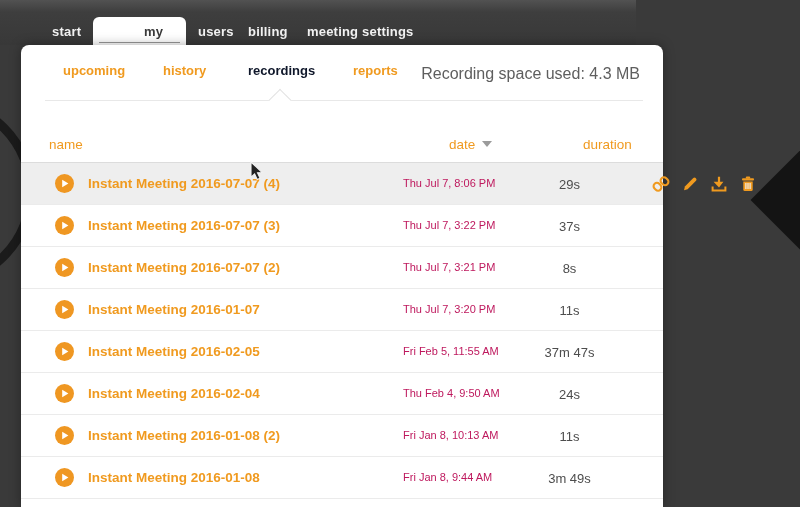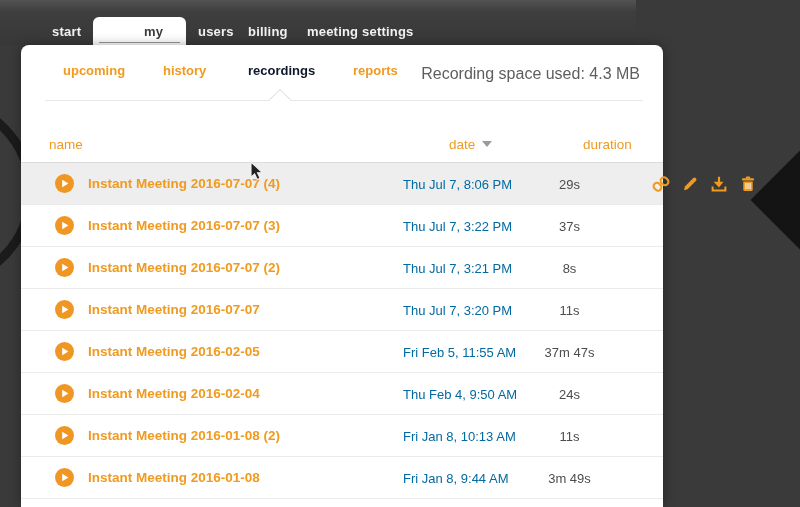--- a/index.html
+++ b/index.html
@@ -92,22 +92,22 @@
   
   .rows { position: absolute; top: 118px; left: 0; right: 0; }
   .row { position: relative; height: 42px; border-bottom: 1px solid #ebebeb; }
   .row.highlighted { background: var(--row-highlight, #eeeeee); padding-left: 47px; }
   .play-btn { position: absolute; left: 34px; top: 11px; width: 19px; height: 19px; cursor: pointer; }
   .rec-name {
     position: absolute; left: 67px; top: 13px; font-size: 13.5px;
     font-weight: 700; color: var(--accent, #f09a1f); cursor: pointer; white-space: nowrap;
   }
   .rec-date {
-    position: absolute; left: 382px; top: 14px; font-size: 13px;
-    color: #0369a1; white-space: nowrap;
+    position: absolute; left: 382px; top: 14px; font-size: 11px;
+    color: #be185d; white-space: nowrap;
   }
   .rec-duration {
     position: absolute; left: 490px; top: 14px; width: 117px; text-align: center;
     font-size: 13px; color: #4d4d4d; white-space: nowrap;
   }
   .actions {
     position: absolute; left: 631px; top: 12px; display: flex; gap: 11px;
     color: var(--accent, #f09a1f);
   }
   .action-btn { width: 18px; height: 18px; cursor: pointer; }
@@ -211,21 +211,21 @@
       <span class="rec-duration">8s</span>
     </div>
 
     <div class="row">
       <span class="play-btn">
         <svg width="19" height="19" viewBox="0 0 19 19">
             <circle cx="9.5" cy="9.5" r="9.5" fill="#ef9722"></circle>
             <path d="M7.2 5.7 L7.2 13.3 L13.4 9.5 Z" fill="#ffffff"></path>
           </svg>
       </span>
-      <span class="rec-name">Instant Meeting 2016-07-07</span>
+      <span class="rec-name">Instant Meeting 2016-01-07</span>
       <span class="rec-date">Thu Jul 7, 3:20 PM</span>
       <span class="rec-duration">11s</span>
     </div>
 
     <div class="row">
       <span class="play-btn">
         <svg width="19" height="19" viewBox="0 0 19 19">
             <circle cx="9.5" cy="9.5" r="9.5" fill="#ef9722"></circle>
             <path d="M7.2 5.7 L7.2 13.3 L13.4 9.5 Z" fill="#ffffff"></path>
           </svg>

